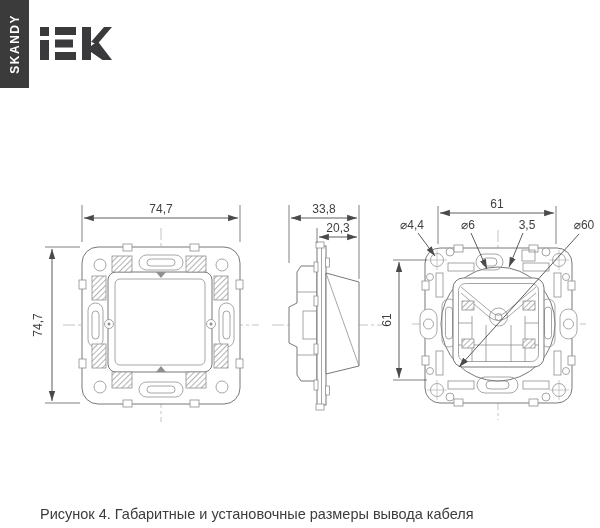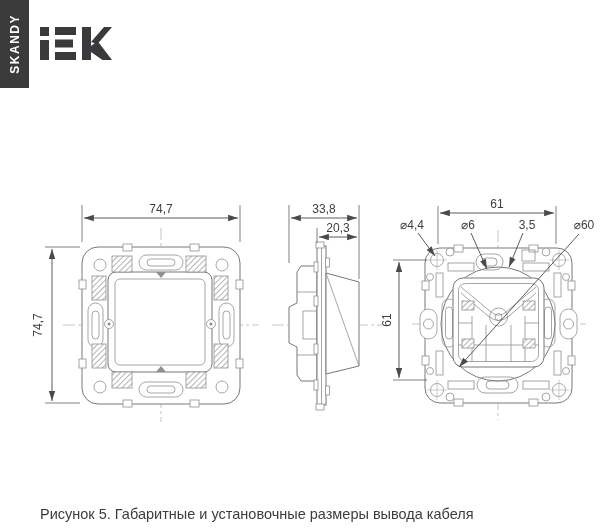--- a/index.html
+++ b/index.html
@@ -301,13 +301,13 @@
     <rect x="0" y="13" width="9" height="20"></rect>
     <rect x="15" y="0" width="21" height="8"></rect>
     <rect x="15" y="12.5" width="18" height="8"></rect>
     <rect x="15" y="25" width="21" height="8"></rect>
     <rect x="42" y="0" width="9" height="33"></rect>
     <polygon points="51,15 64,0 72,0 57.5,17"></polygon>
     <polygon points="51,19 57.5,14 72,33 62.5,33 51,25"></polygon>
   </g>
 </svg>
 
-<div class="caption">Рисунок 5. Габаритные и установочные размеры вывода кабеля</div>
+<div class="caption">Рисунок 4. Габаритные и установочные размеры вывода кабеля</div>
 
 </body></html>

